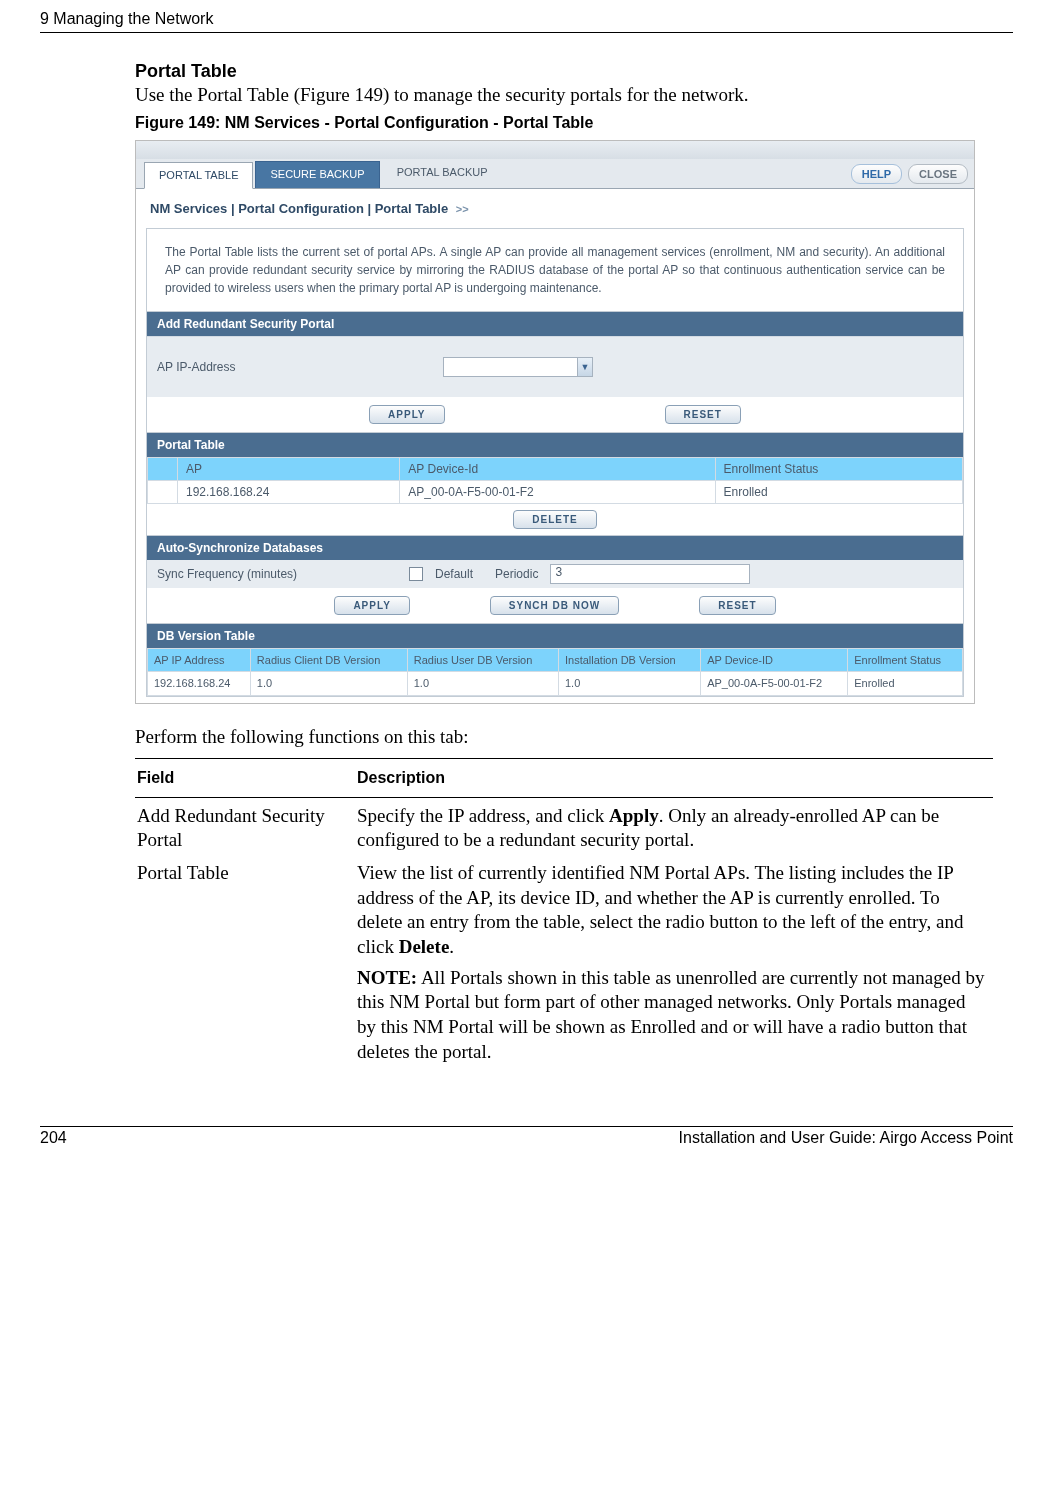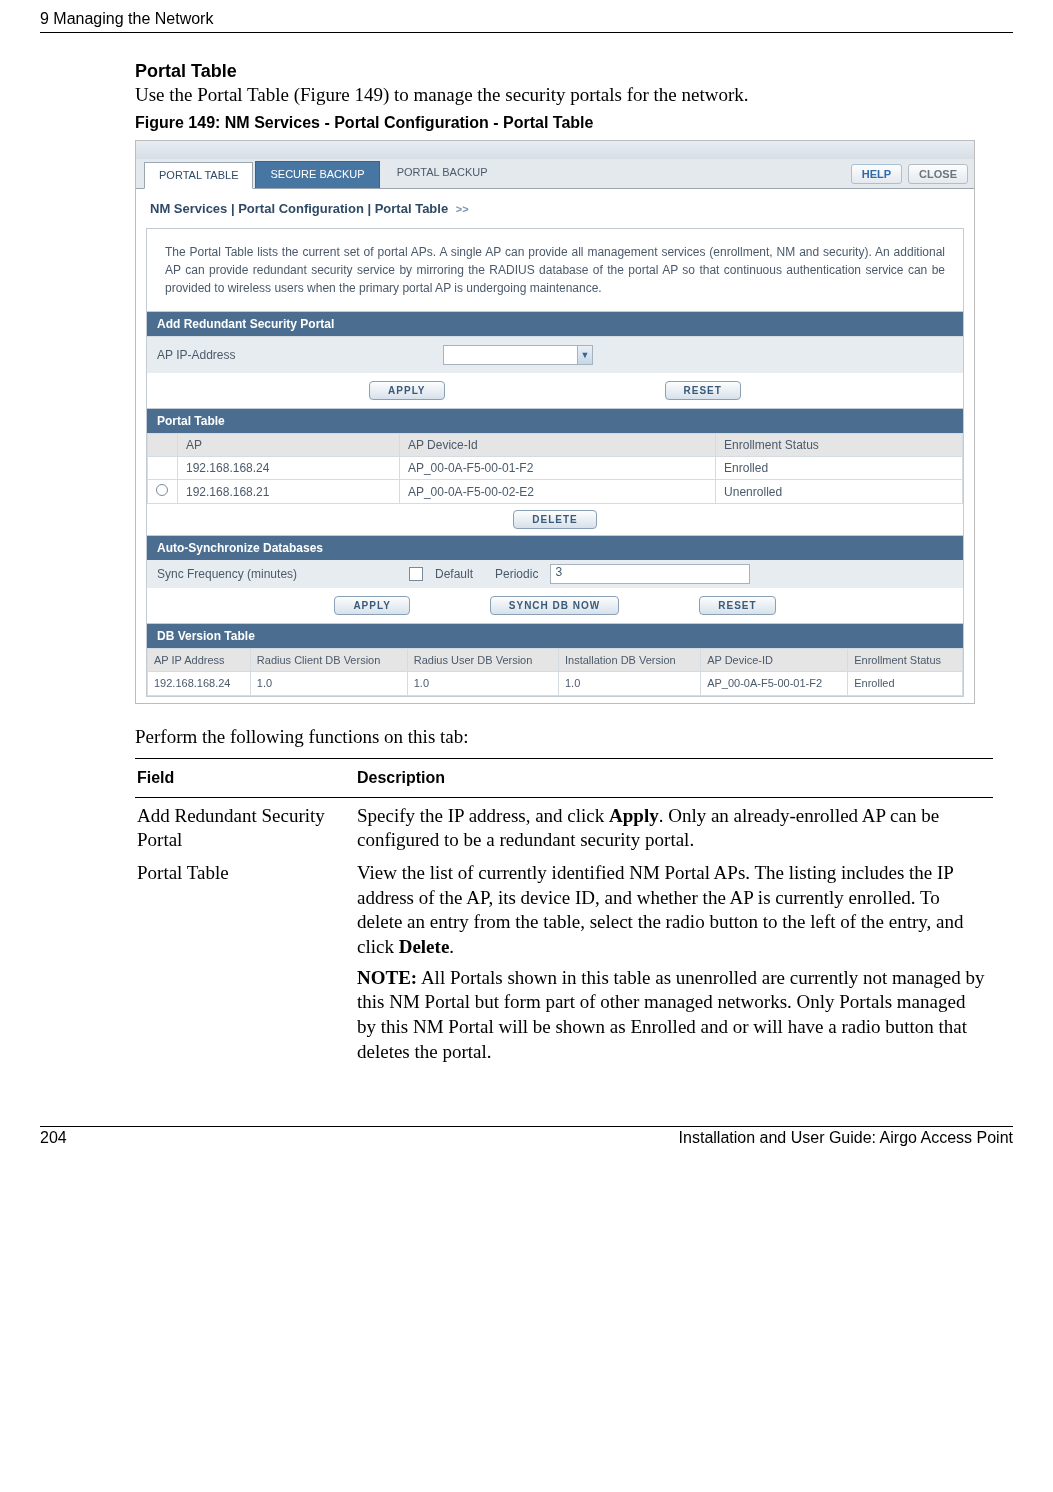--- a/index.html
+++ b/index.html
@@ -88,21 +88,21 @@
     border-color: #3a6390;
     margin-top: 2px;
   }
   .ss-tabspacer { flex: 1; }
   .ss-helpbtn, .ss-closebtn {
     align-self: center;
     margin-right: 6px;
     padding: 3px 10px;
     font-size: 11px;
     font-weight: bold;
-    border-radius: 3px;
+    border-radius: 9px;
     border: 1px solid;
     background: linear-gradient(#fdfdfd, #e4e9ee);
   }
   .ss-helpbtn { color: #2f6aa8; border-color: #a6c0db; }
   .ss-closebtn { color: #6a7580; border-color: #b4bcc4; }
   .ss-breadcrumbs {
     padding: 12px 14px 6px 14px;
     color: #2f4a66;
     font-weight: bold;
     font-size: 13px;
@@ -125,21 +125,21 @@
     color: #fff;
     font-weight: bold;
     padding: 5px 10px;
     font-size: 12px;
     border-top: 1px solid #c3ccd5;
   }
   .ss-row {
     display: flex;
     align-items: center;
     background: #e7ecf1;
-    padding: 8px 10px;
+    padding: 20px 10px;
     min-height: 28px;
     border-top: 1px solid #d3dbe3;
   }
   .ss-label { color: #4b5a6a; font-size: 12px; }
   .ss-input-combo {
     margin-left: auto;
     margin-right: 360px;
     width: 150px;
     height: 20px;
     background: #fff;
@@ -180,21 +180,21 @@
   .ss-table {
     width: 100%;
     border-collapse: collapse;
     font-size: 12px;
     color: #4b5a6a;
   }
   .ss-table th, .ss-table td {
     border: 1px solid #d3dbe3;
     padding: 4px 8px;
     text-align: left;
-    background: #e5e5e5;
+    background: #7dd3fc;
     font-weight: normal;
   }
   .ss-table td.white { background: #fff; }
   .ss-radio {
     width: 12px; height: 12px;
     border: 1px solid #7a8a9a;
     border-radius: 50%;
     display: inline-block;
     background: #fff;
   }
@@ -322,26 +322,20 @@
             <th style="width:30px;"></th>
             <th>AP</th>
             <th>AP Device-Id</th>
             <th>Enrollment Status</th>
           </tr>
           <tr>
             <td class="white"></td>
             <td class="white">192.168.168.24</td>
             <td class="white">AP_00-0A-F5-00-01-F2</td>
             <td class="white">Enrolled</td>
-          </tr>
-          <tr>
-            <td class="white"><span class="ss-radio"></span></td>
-            <td class="white">192.168.168.21</td>
-            <td class="white">AP_00-0A-F5-00-02-E2</td>
-            <td class="white">Unenrolled</td>
           </tr>
         </tbody>
           </table>
         <div class="ss-delrow">
           <div class="ss-btn" style="display:inline-block;">DELETE</div>
         </div>
 
         <div class="ss-section-head">Auto-Synchronize Databases</div>
         <div class="ss-syncrow">
           <span class="ss-label" style="width:240px;">Sync Frequency (minutes)</span>

